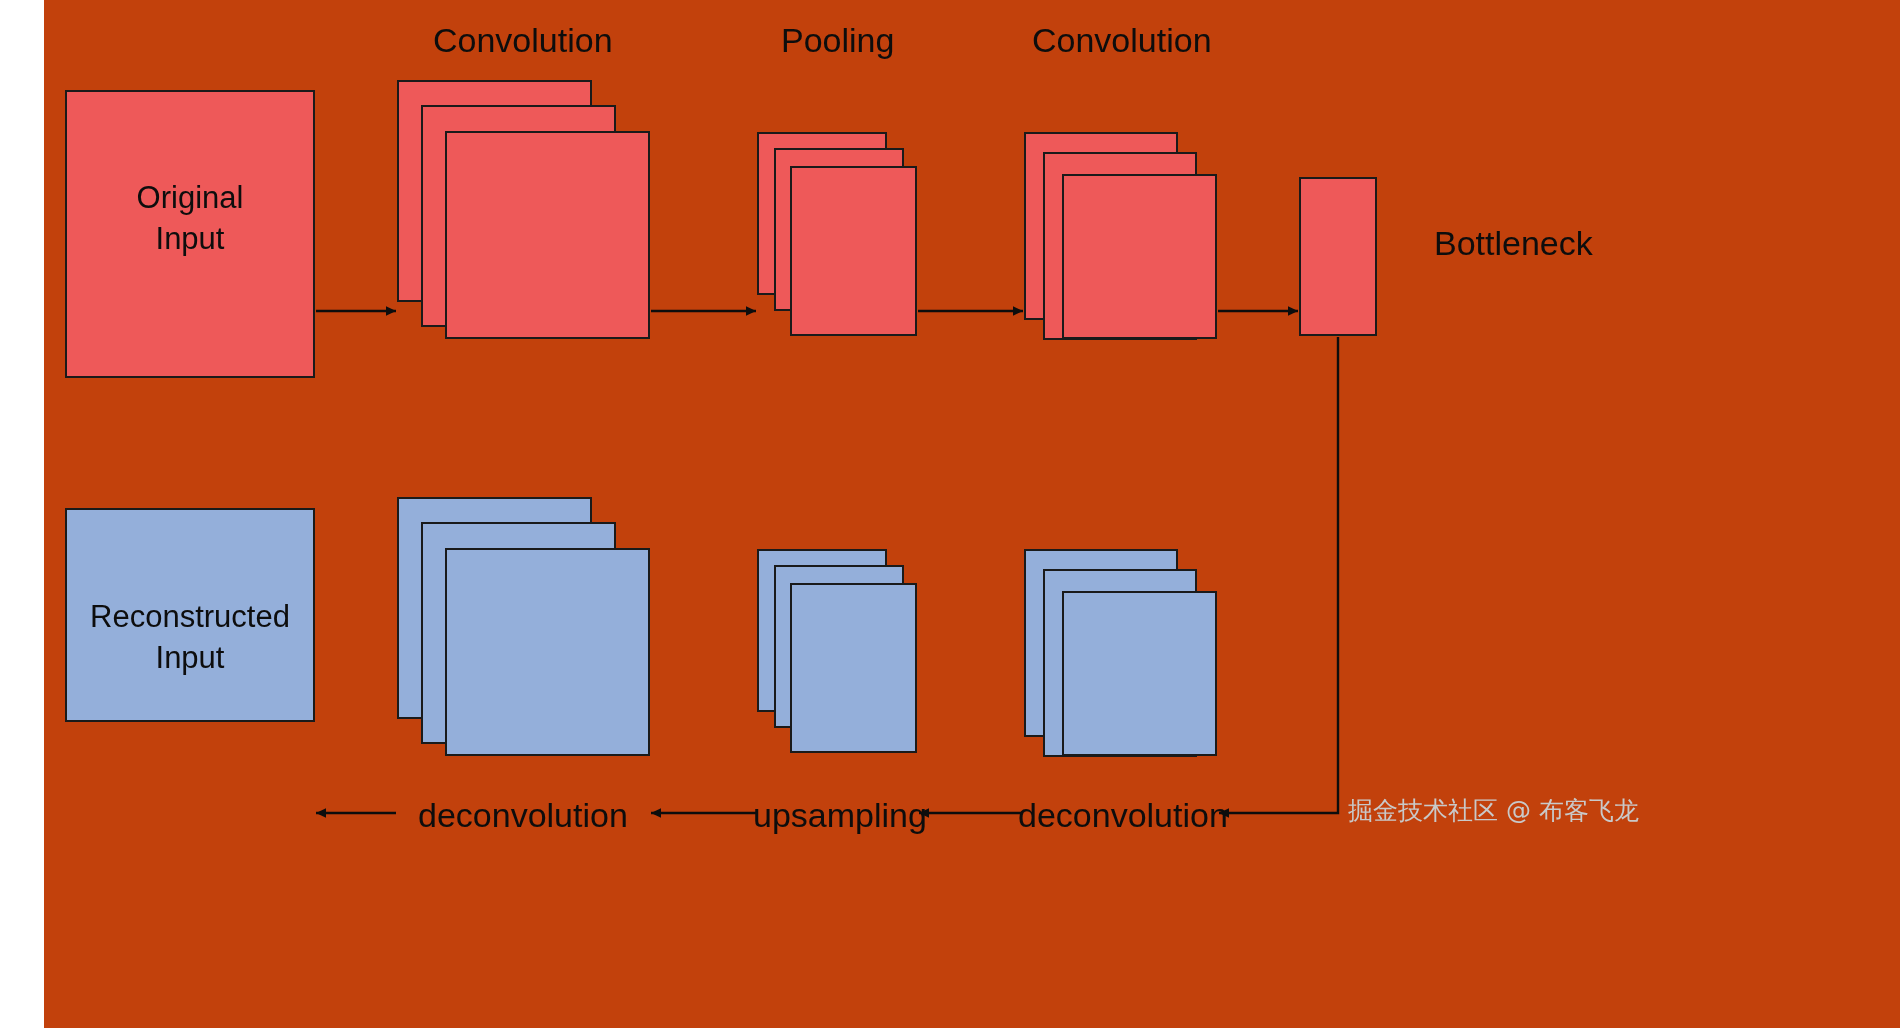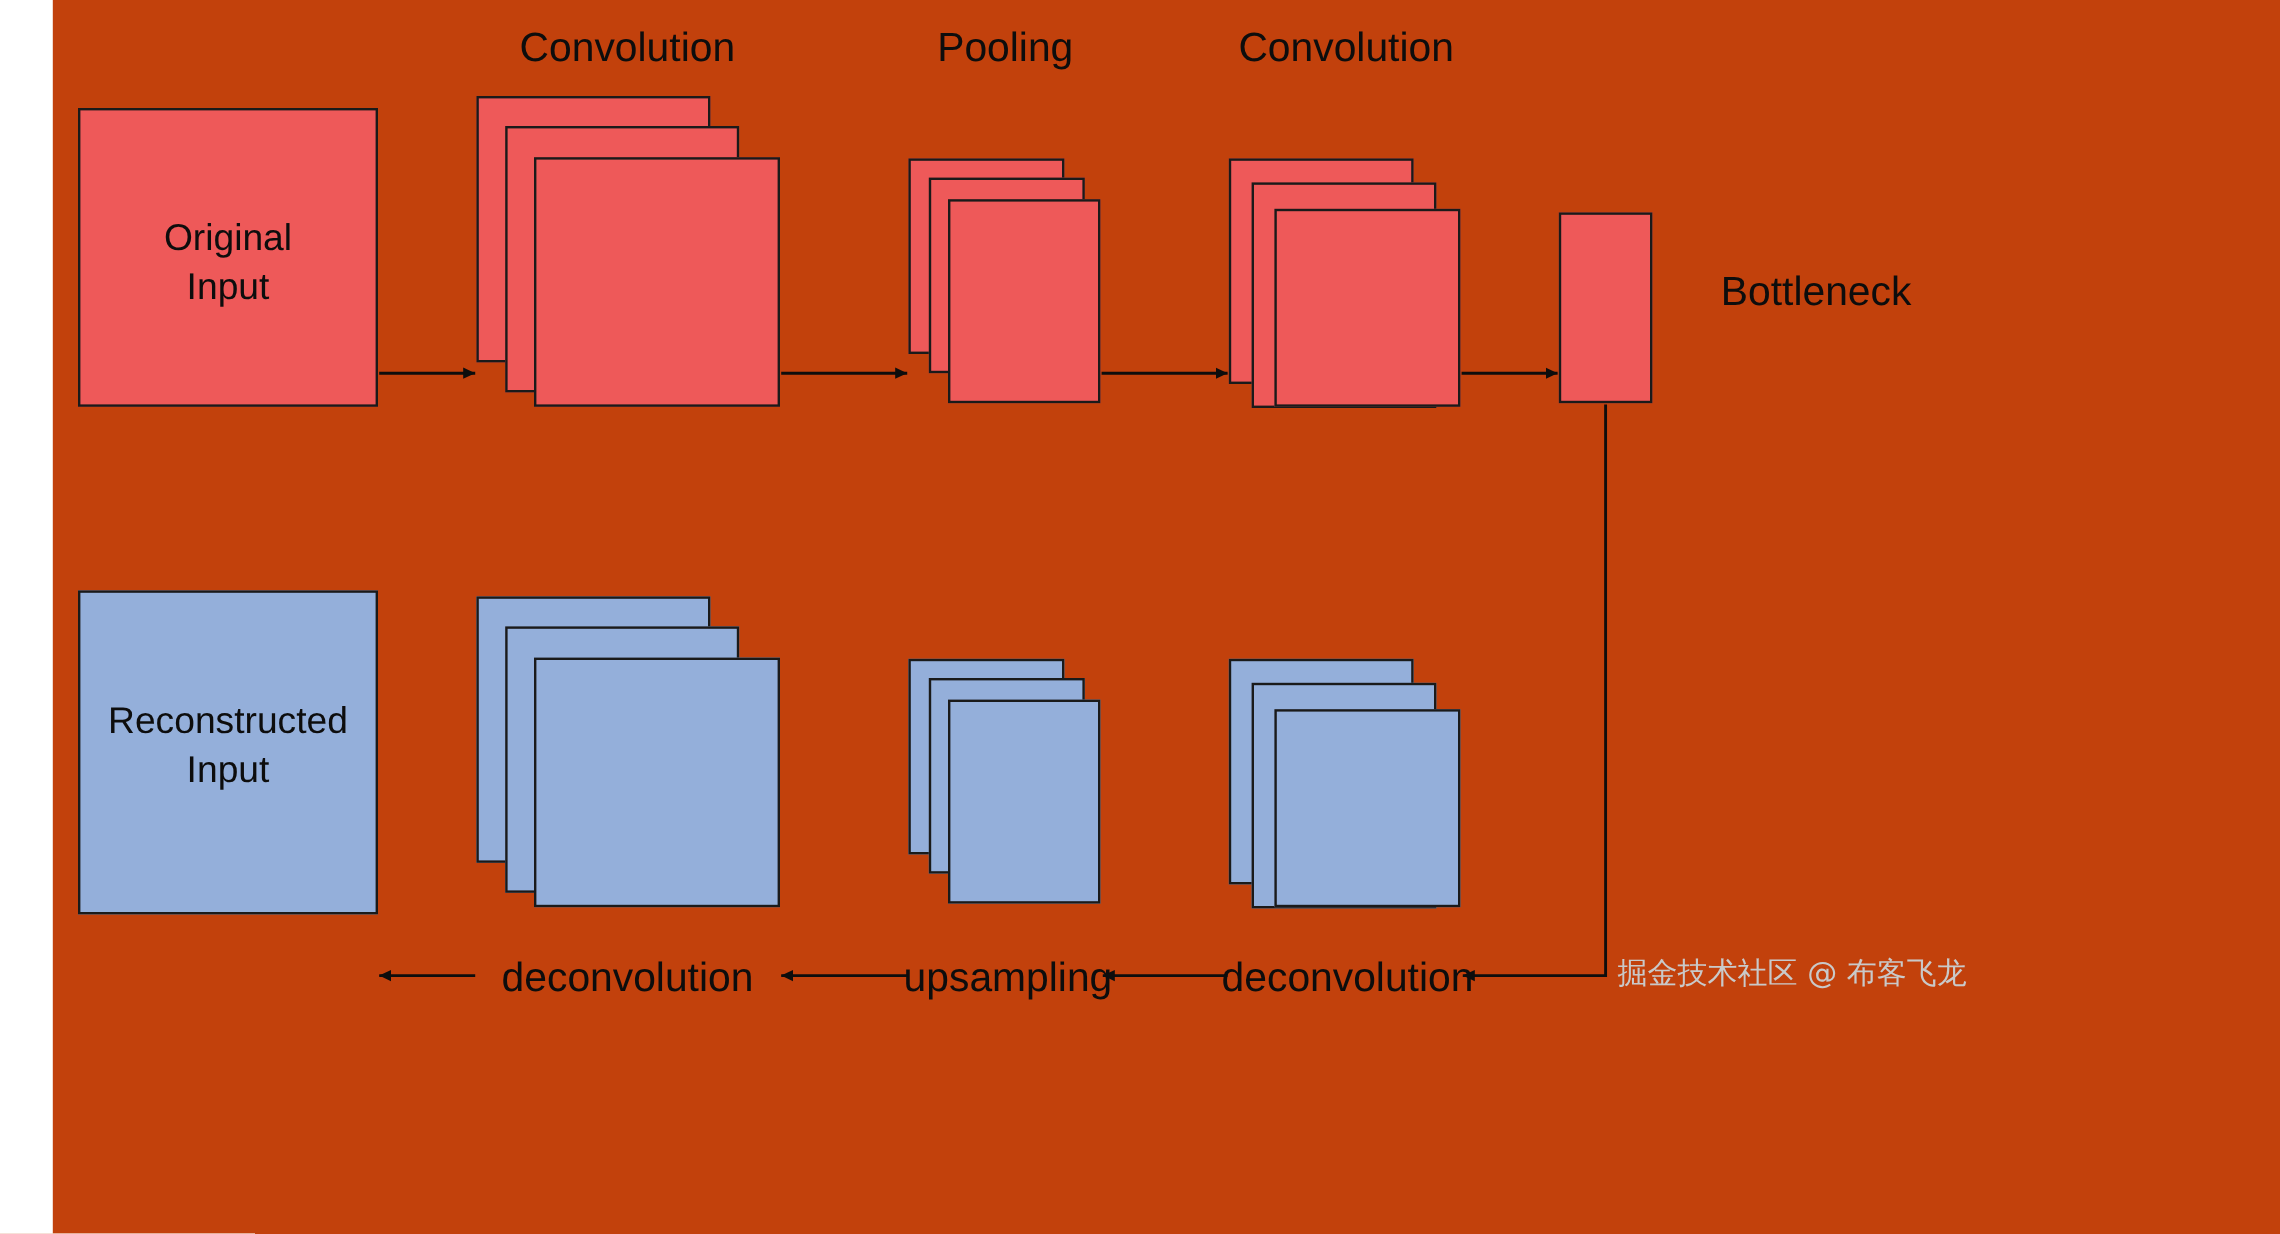--- a/index.html
+++ b/index.html
@@ -80,42 +80,42 @@
 <body>
 
 <div id="canvas">
 
   <div class="stage-label" style="left:389px; top:23px;">Convolution</div>
 
   <div class="stage-label" style="left:737px; top:23px;">Pooling</div>
 
   <div class="stage-label" style="left:988px; top:23px;">Convolution</div>
 
-  <div class="block red" style="left:21px; top:90px; width:250px; height:249px;">
+  <div class="block red" style="left:21px; top:90px; width:250px; height:288px;">
     <div class="block-label" style="top:86px;">Original
 Input</div>
   </div>
 
   <div class="block red" style="left:353px; top:80px; width:195px; height:222px;"></div>
   <div class="block red" style="left:377px; top:105px; width:195px; height:222px;"></div>
   <div class="block red" style="left:401px; top:131px; width:205px; height:208px;"></div>
 
   <div class="block red" style="left:713px; top:132px; width:130px; height:163px;"></div>
   <div class="block red" style="left:730px; top:148px; width:130px; height:163px;"></div>
   <div class="block red" style="left:746px; top:166px; width:127px; height:170px;"></div>
 
   <div class="block red" style="left:980px; top:132px; width:154px; height:188px;"></div>
   <div class="block red" style="left:999px; top:152px; width:154px; height:188px;"></div>
   <div class="block red" style="left:1018px; top:174px; width:155px; height:165px;"></div>
 
   <div class="block red" style="left:1255px; top:177px; width:78px; height:159px;"></div>
 
   <div class="side-label" style="left:1390px; top:226px;">Bottleneck</div>
 
-  <div class="block blue" style="left:21px; top:492px; width:250px; height:270px;">
+  <div class="block blue" style="left:21px; top:508px; width:250px; height:214px;">
     <div class="block-label" style="top:87px;">Reconstructed
 Input</div>
   </div>
 
   <div class="block blue" style="left:353px; top:497px; width:195px; height:222px;"></div>
   <div class="block blue" style="left:377px; top:522px; width:195px; height:222px;"></div>
   <div class="block blue" style="left:401px; top:548px; width:205px; height:208px;"></div>
 
   <div class="block blue" style="left:713px; top:549px; width:130px; height:163px;"></div>
   <div class="block blue" style="left:730px; top:565px; width:130px; height:163px;"></div>

